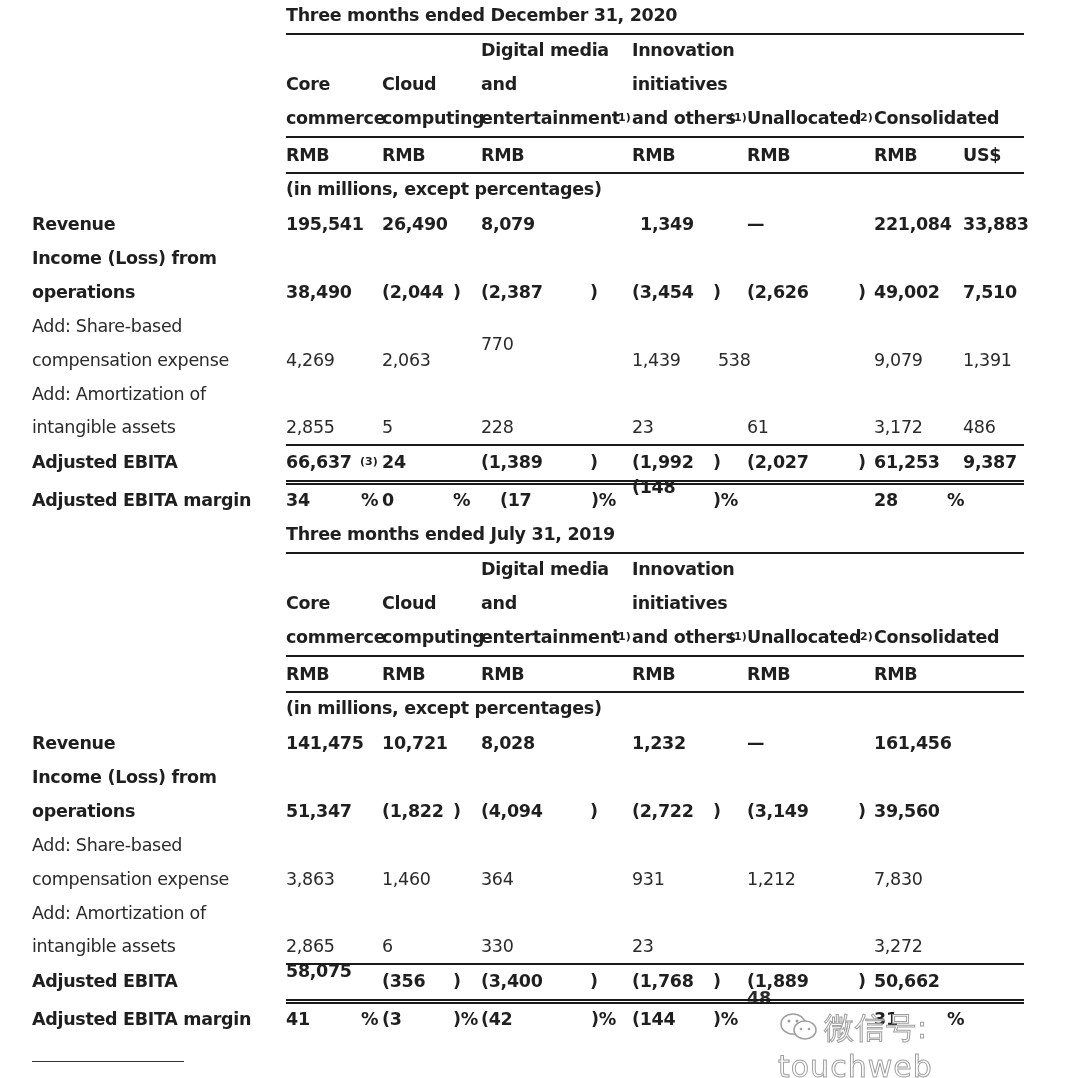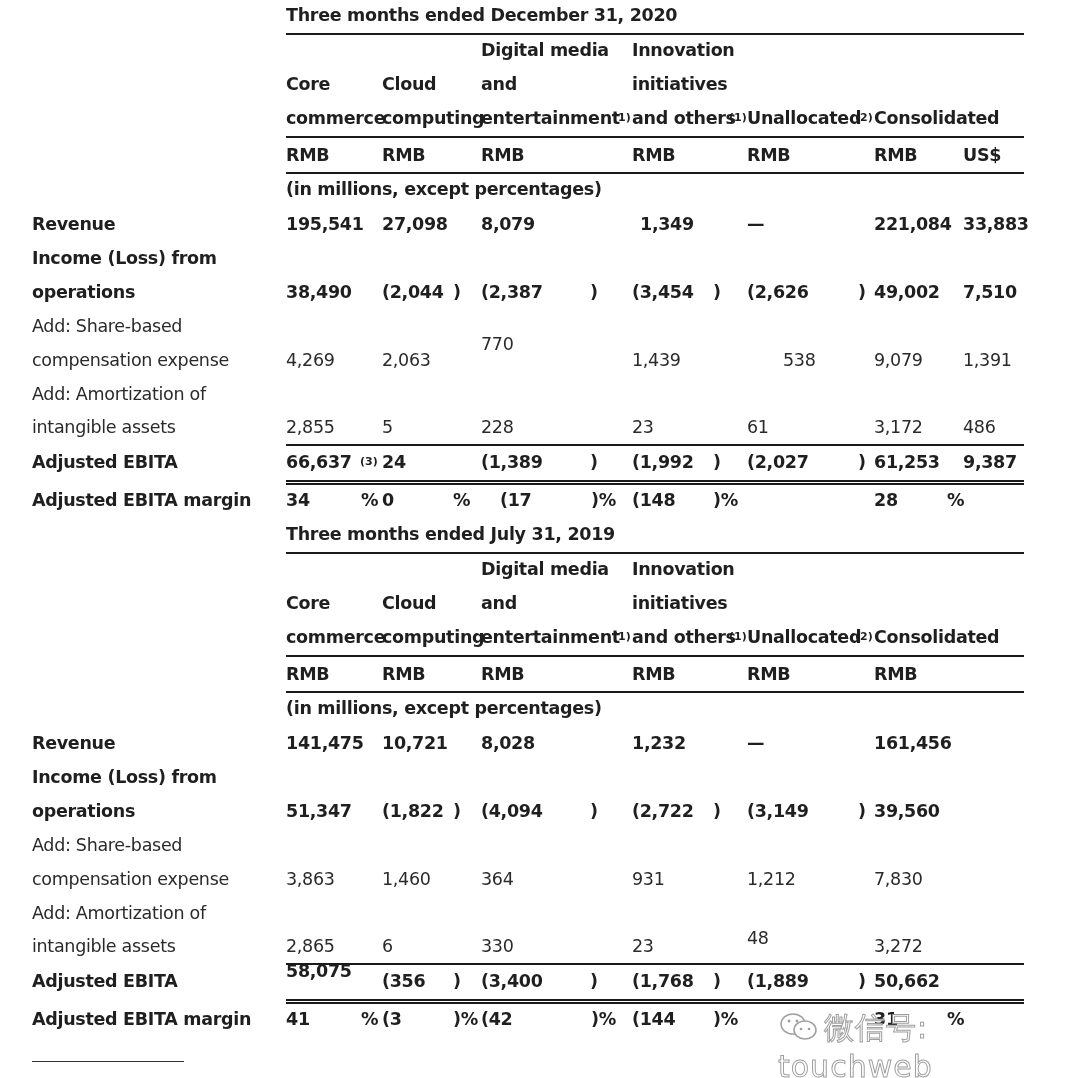--- a/index.html
+++ b/index.html
@@ -51,42 +51,42 @@
     <div class="t b" style="left:32px;top:214px;">Revenue</div>
     <div class="t b" style="left:32px;top:248px;">Income (Loss) from</div>
     <div class="t b" style="left:32px;top:282px;">operations</div>
     <div class="t n" style="left:32px;top:316px;">Add: Share-based</div>
     <div class="t n" style="left:32px;top:350px;">compensation expense</div>
     <div class="t n" style="left:32px;top:384px;">Add: Amortization of</div>
     <div class="t n" style="left:32px;top:417px;">intangible assets</div>
     <div class="t b" style="left:32px;top:452px;">Adjusted EBITA</div>
     <div class="t b" style="left:32px;top:490px;">Adjusted EBITA margin</div>
     <div class="t b" style="left:286px;top:214px;">195,541</div>
-    <div class="t b" style="left:382px;top:214px;">27,098</div>
+    <div class="t b" style="left:382px;top:214px;">26,490</div>
     <div class="t b" style="left:481px;top:214px;">8,079</div>
     <div class="t b" style="left:640px;top:214px;">1,349</div>
     <div class="t b" style="left:747px;top:214px;">—</div>
     <div class="t b" style="left:874px;top:214px;">221,084</div>
     <div class="t b" style="left:963px;top:214px;">33,883</div>
     <div class="t b" style="left:286px;top:282px;">38,490</div>
     <div class="t b" style="left:382px;top:282px;">(2,044</div>
     <div class="t b" style="left:453px;top:282px;">)</div>
     <div class="t b" style="left:481px;top:282px;">(2,387</div>
     <div class="t b" style="left:590px;top:282px;">)</div>
     <div class="t b" style="left:632px;top:282px;">(3,454</div>
     <div class="t b" style="left:713px;top:282px;">)</div>
     <div class="t b" style="left:747px;top:282px;">(2,626</div>
     <div class="t b" style="left:858px;top:282px;">)</div>
     <div class="t b" style="left:874px;top:282px;">49,002</div>
     <div class="t b" style="left:963px;top:282px;">7,510</div>
     <div class="t n" style="left:286px;top:350px;">4,269</div>
     <div class="t n" style="left:382px;top:350px;">2,063</div>
     <div class="t n" style="left:481px;top:334px;">770</div>
     <div class="t n" style="left:632px;top:350px;">1,439</div>
-    <div class="t n" style="left:783px;top:350px;">538</div>
+    <div class="t n" style="left:718px;top:350px;">538</div>
     <div class="t n" style="left:874px;top:350px;">9,079</div>
     <div class="t n" style="left:963px;top:350px;">1,391</div>
     <div class="t n" style="left:286px;top:417px;">2,855</div>
     <div class="t n" style="left:382px;top:417px;">5</div>
     <div class="t n" style="left:481px;top:417px;">228</div>
     <div class="t n" style="left:632px;top:417px;">23</div>
     <div class="t n" style="left:747px;top:417px;">61</div>
     <div class="t n" style="left:874px;top:417px;">3,172</div>
     <div class="t n" style="left:963px;top:417px;">486</div>
     <div class="t b" style="left:286px;top:452px;">66,637</div>
@@ -101,21 +101,21 @@
     <div class="t b" style="left:963px;top:452px;">9,387</div>
     <div class="t b" style="left:360px;top:452px;"><span class="sup">(3)</span></div>
     <div class="rule" style="top:444px;"></div>
     <div class="dbl" style="top:480px;"></div>
     <div class="t b" style="left:286px;top:490px;">34</div>
     <div class="t b" style="left:361px;top:490px;">%</div>
     <div class="t b" style="left:382px;top:490px;">0</div>
     <div class="t b" style="left:453px;top:490px;">%</div>
     <div class="t b" style="left:481px;top:490px;margin-left:19px;">(17</div>
     <div class="t b" style="left:591px;top:490px;">)%</div>
-    <div class="t b" style="left:632px;top:490px;">(148</div>
+    <div class="t b" style="left:632px;top:477px;">(148</div>
     <div class="t b" style="left:713px;top:490px;">)%</div>
     <div class="t b" style="left:874px;top:490px;">28</div>
     <div class="t b" style="left:947px;top:490px;">%</div>
     <div class="t b" style="left:286px;top:524px;">Three months ended July 31, 2019</div>
     <div class="rule" style="top:552px;"></div>
     <div class="t b" style="left:286px;top:593px;">Core</div>
     <div class="t b" style="left:286px;top:627px;">commerce</div>
     <div class="t b" style="left:382px;top:593px;">Cloud</div>
     <div class="t b" style="left:382px;top:627px;">computing</div>
     <div class="t b" style="left:481px;top:559px;">Digital media</div>
@@ -166,21 +166,21 @@
     <div class="t n" style="left:286px;top:869px;">3,863</div>
     <div class="t n" style="left:382px;top:869px;">1,460</div>
     <div class="t n" style="left:481px;top:869px;">364</div>
     <div class="t n" style="left:632px;top:869px;">931</div>
     <div class="t n" style="left:747px;top:869px;">1,212</div>
     <div class="t n" style="left:874px;top:869px;">7,830</div>
     <div class="t n" style="left:286px;top:936px;">2,865</div>
     <div class="t n" style="left:382px;top:936px;">6</div>
     <div class="t n" style="left:481px;top:936px;">330</div>
     <div class="t n" style="left:632px;top:936px;">23</div>
-    <div class="t n" style="left:747px;top:928px;">48</div>
+    <div class="t n" style="left:747px;top:988px;font-weight:bold;">48</div>
     <div class="t n" style="left:874px;top:936px;">3,272</div>
     <div class="t b" style="left:286px;top:961px;text-align:right;">58,075</div>
     <div class="t b" style="left:382px;top:971px;">(356</div>
     <div class="t b" style="left:453px;top:971px;">)</div>
     <div class="t b" style="left:481px;top:971px;">(3,400</div>
     <div class="t b" style="left:590px;top:971px;">)</div>
     <div class="t b" style="left:632px;top:971px;">(1,768</div>
     <div class="t b" style="left:713px;top:971px;">)</div>
     <div class="t b" style="left:747px;top:971px;">(1,889</div>
     <div class="t b" style="left:858px;top:971px;">)</div>

